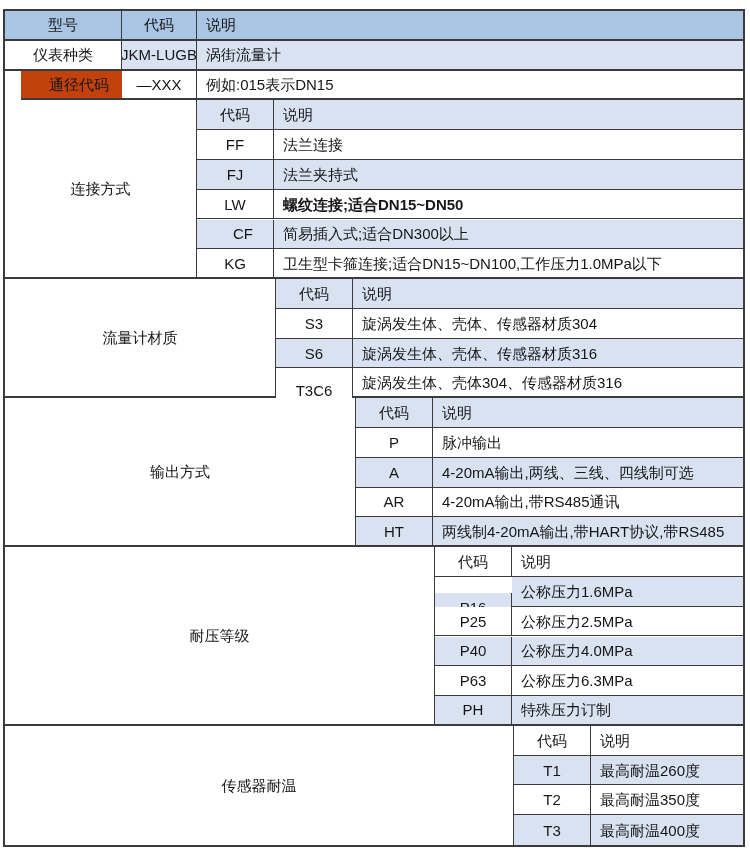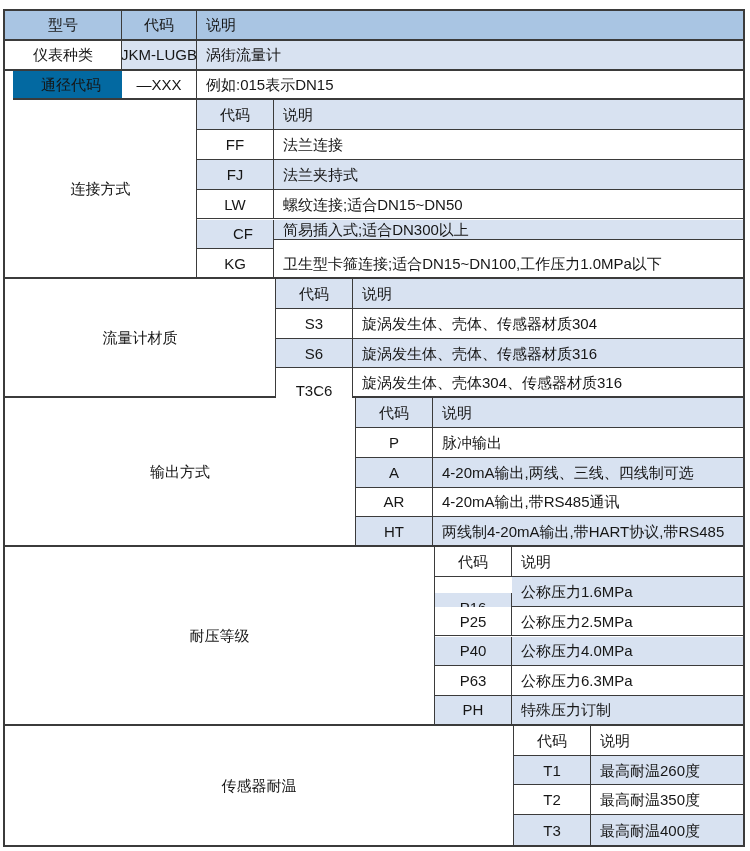--- a/index.html
+++ b/index.html
@@ -22,34 +22,34 @@
 <body>
 
 <div class="page">
   <div class="spec-table" id="spec-table" style="border: 2px solid rgb(59, 59, 59); background: rgb(255, 255, 255);">
       <div class="cell center" style="left: 0px; top: 0px; width: 117px; height: 29.79px; background: rgb(169, 197, 227); border-right: 1px solid rgb(59, 59, 59); border-bottom: 2px solid rgb(59, 59, 59);">型号</div>
       <div class="cell center" style="left: 117px; top: 0px; width: 75px; height: 29.79px; background: rgb(169, 197, 227); border-right: 1px solid rgb(59, 59, 59); border-bottom: 2px solid rgb(59, 59, 59);">代码</div>
       <div class="cell left" style="left: 192px; top: 0px; width: 546px; height: 29.79px; background: rgb(169, 197, 227); border-bottom: 2px solid rgb(59, 59, 59);">说明</div>
       <div class="cell center" style="left: 0px; top: 29.79px; width: 117px; height: 29.79px; background: rgb(255, 255, 255); border-right: 1px solid rgb(59, 59, 59); border-bottom: 2px solid rgb(59, 59, 59);">仪表种类</div>
       <div class="cell center" style="left: 117px; top: 29.79px; width: 75px; height: 29.79px; background: rgb(216, 226, 241); border-right: 1px solid rgb(59, 59, 59); border-bottom: 2px solid rgb(59, 59, 59);">JKM-LUGB</div>
       <div class="cell left" style="left: 192px; top: 29.79px; width: 546px; height: 29.79px; background: rgb(216, 226, 241); border-bottom: 2px solid rgb(59, 59, 59);">涡街流量计</div>
-      <div class="cell center" style="left: 8px; top: 59.57px; width: 117px; height: 29.79px; background: #0369a1; border-right: 1px solid rgb(59, 59, 59); border-bottom: 2px solid rgb(59, 59, 59);">通径代码</div>
+      <div class="cell center" style="left: 16px; top: 59.57px; width: 117px; height: 29.79px; background: #c2410c; border-right: 1px solid rgb(59, 59, 59); border-bottom: 2px solid rgb(59, 59, 59);">通径代码</div>
       <div class="cell center" style="left: 117px; top: 59.57px; width: 75px; height: 29.79px; background: rgb(255, 255, 255); border-right: 1px solid rgb(59, 59, 59); border-bottom: 2px solid rgb(59, 59, 59);">—XXX</div>
       <div class="cell left" style="left: 192px; top: 59.57px; width: 546px; height: 29.79px; background: rgb(255, 255, 255); border-bottom: 2px solid rgb(59, 59, 59);">例如:015表示DN15</div>
       <div class="cell center" style="left: 0px; top: 89.36px; width: 192px; height: 178.71px; background: rgb(255, 255, 255); border-right: 1px solid rgb(59, 59, 59); border-bottom: 2px solid rgb(59, 59, 59);">连接方式</div>
       <div class="cell center" style="left: 192px; top: 89.36px; width: 77px; height: 29.79px; background: rgb(216, 226, 241); border-right: 1px solid rgb(59, 59, 59); border-bottom: 1px solid rgb(59, 59, 59);">代码</div>
       <div class="cell left" style="left: 269px; top: 89.36px; width: 469px; height: 29.79px; background: rgb(216, 226, 241); border-bottom: 1px solid rgb(59, 59, 59);">说明</div>
       <div class="cell center" style="left: 192px; top: 119.14px; width: 77px; height: 29.79px; background: rgb(255, 255, 255); border-right: 1px solid rgb(59, 59, 59); border-bottom: 1px solid rgb(59, 59, 59);">FF</div>
       <div class="cell left" style="left: 269px; top: 119.14px; width: 469px; height: 29.79px; background: rgb(255, 255, 255); border-bottom: 1px solid rgb(59, 59, 59);">法兰连接</div>
       <div class="cell center" style="left: 192px; top: 148.93px; width: 77px; height: 29.79px; background: rgb(216, 226, 241); border-right: 1px solid rgb(59, 59, 59); border-bottom: 1px solid rgb(59, 59, 59);">FJ</div>
       <div class="cell left" style="left: 269px; top: 148.93px; width: 469px; height: 29.79px; background: rgb(216, 226, 241); border-bottom: 1px solid rgb(59, 59, 59);">法兰夹持式</div>
       <div class="cell center" style="left: 192px; top: 178.71px; width: 77px; height: 29.79px; background: rgb(255, 255, 255); border-right: 1px solid rgb(59, 59, 59); border-bottom: 1px solid rgb(59, 59, 59);">LW</div>
-      <div class="cell left" style="left: 269px; top: 178.71px; width: 469px; height: 29.79px; background: rgb(255, 255, 255); border-bottom: 1px solid rgb(59, 59, 59);">螺纹连接;适合DN15~DN50</div>
+      <div class="cell left" style="left: 269px; top: 178.71px; width: 469px; height: 29.79px; background: rgb(255, 255, 255); border-bottom: 1px solid rgb(59, 59, 59); font-weight: bold;">螺纹连接;适合DN15~DN50</div>
       <div class="cell center" style="left: 192px; top: 208.5px; width: 77px; height: 29.79px; background: rgb(216, 226, 241); border-right: 1px solid rgb(59, 59, 59); border-bottom: 1px solid rgb(59, 59, 59); padding-left: 16px;">CF</div>
-      <div class="cell left" style="left: 269px; top: 208.5px; width: 469px; height: 20px; background: rgb(216, 226, 241); border-bottom: 1px solid rgb(59, 59, 59);">简易插入式;适合DN300以上</div>
+      <div class="cell left" style="left: 269px; top: 208.5px; width: 469px; height: 29px; background: rgb(216, 226, 241); border-bottom: 1px solid rgb(59, 59, 59);">简易插入式;适合DN300以上</div>
       <div class="cell center" style="left: 192px; top: 238.29px; width: 77px; height: 29.79px; background: rgb(255, 255, 255); border-right: 1px solid rgb(59, 59, 59); border-bottom: 2px solid rgb(59, 59, 59);">KG</div>
       <div class="cell left" style="left: 269px; top: 238.29px; width: 469px; height: 29.79px; background: rgb(255, 255, 255); border-bottom: 2px solid rgb(59, 59, 59);">卫生型卡箍连接;适合DN15~DN100,工作压力1.0MPa以下</div>
       <div class="cell center" style="left: 0px; top: 268.07px; width: 271px; height: 119.14px; background: rgb(255, 255, 255); border-right: 1px solid rgb(59, 59, 59); border-bottom: 2px solid rgb(59, 59, 59);">流量计材质</div>
       <div class="cell center" style="left: 271px; top: 268.07px; width: 77px; height: 29.79px; background: rgb(216, 226, 241); border-right: 1px solid rgb(59, 59, 59); border-bottom: 1px solid rgb(59, 59, 59);">代码</div>
       <div class="cell left" style="left: 348px; top: 268.07px; width: 390px; height: 29.79px; background: rgb(216, 226, 241); border-bottom: 1px solid rgb(59, 59, 59);">说明</div>
       <div class="cell center" style="left: 271px; top: 297.86px; width: 77px; height: 29.79px; background: rgb(255, 255, 255); border-right: 1px solid rgb(59, 59, 59); border-bottom: 1px solid rgb(59, 59, 59);">S3</div>
       <div class="cell left" style="left: 348px; top: 297.86px; width: 390px; height: 29.79px; background: rgb(255, 255, 255); border-bottom: 1px solid rgb(59, 59, 59);">旋涡发生体、壳体、传感器材质304</div>
       <div class="cell center" style="left: 271px; top: 327.64px; width: 77px; height: 29.79px; background: rgb(216, 226, 241); border-right: 1px solid rgb(59, 59, 59); border-bottom: 1px solid rgb(59, 59, 59);">S6</div>
       <div class="cell left" style="left: 348px; top: 327.64px; width: 390px; height: 29.79px; background: rgb(216, 226, 241); border-bottom: 1px solid rgb(59, 59, 59);">旋涡发生体、壳体、传感器材质316</div>
       <div class="cell center" style="left: 271px; top: 357.43px; width: 77px; height: 46px; background: rgb(255, 255, 255); border-right: 1px solid rgb(59, 59, 59); border-bottom: 2px solid rgb(59, 59, 59);">T3C6</div>

